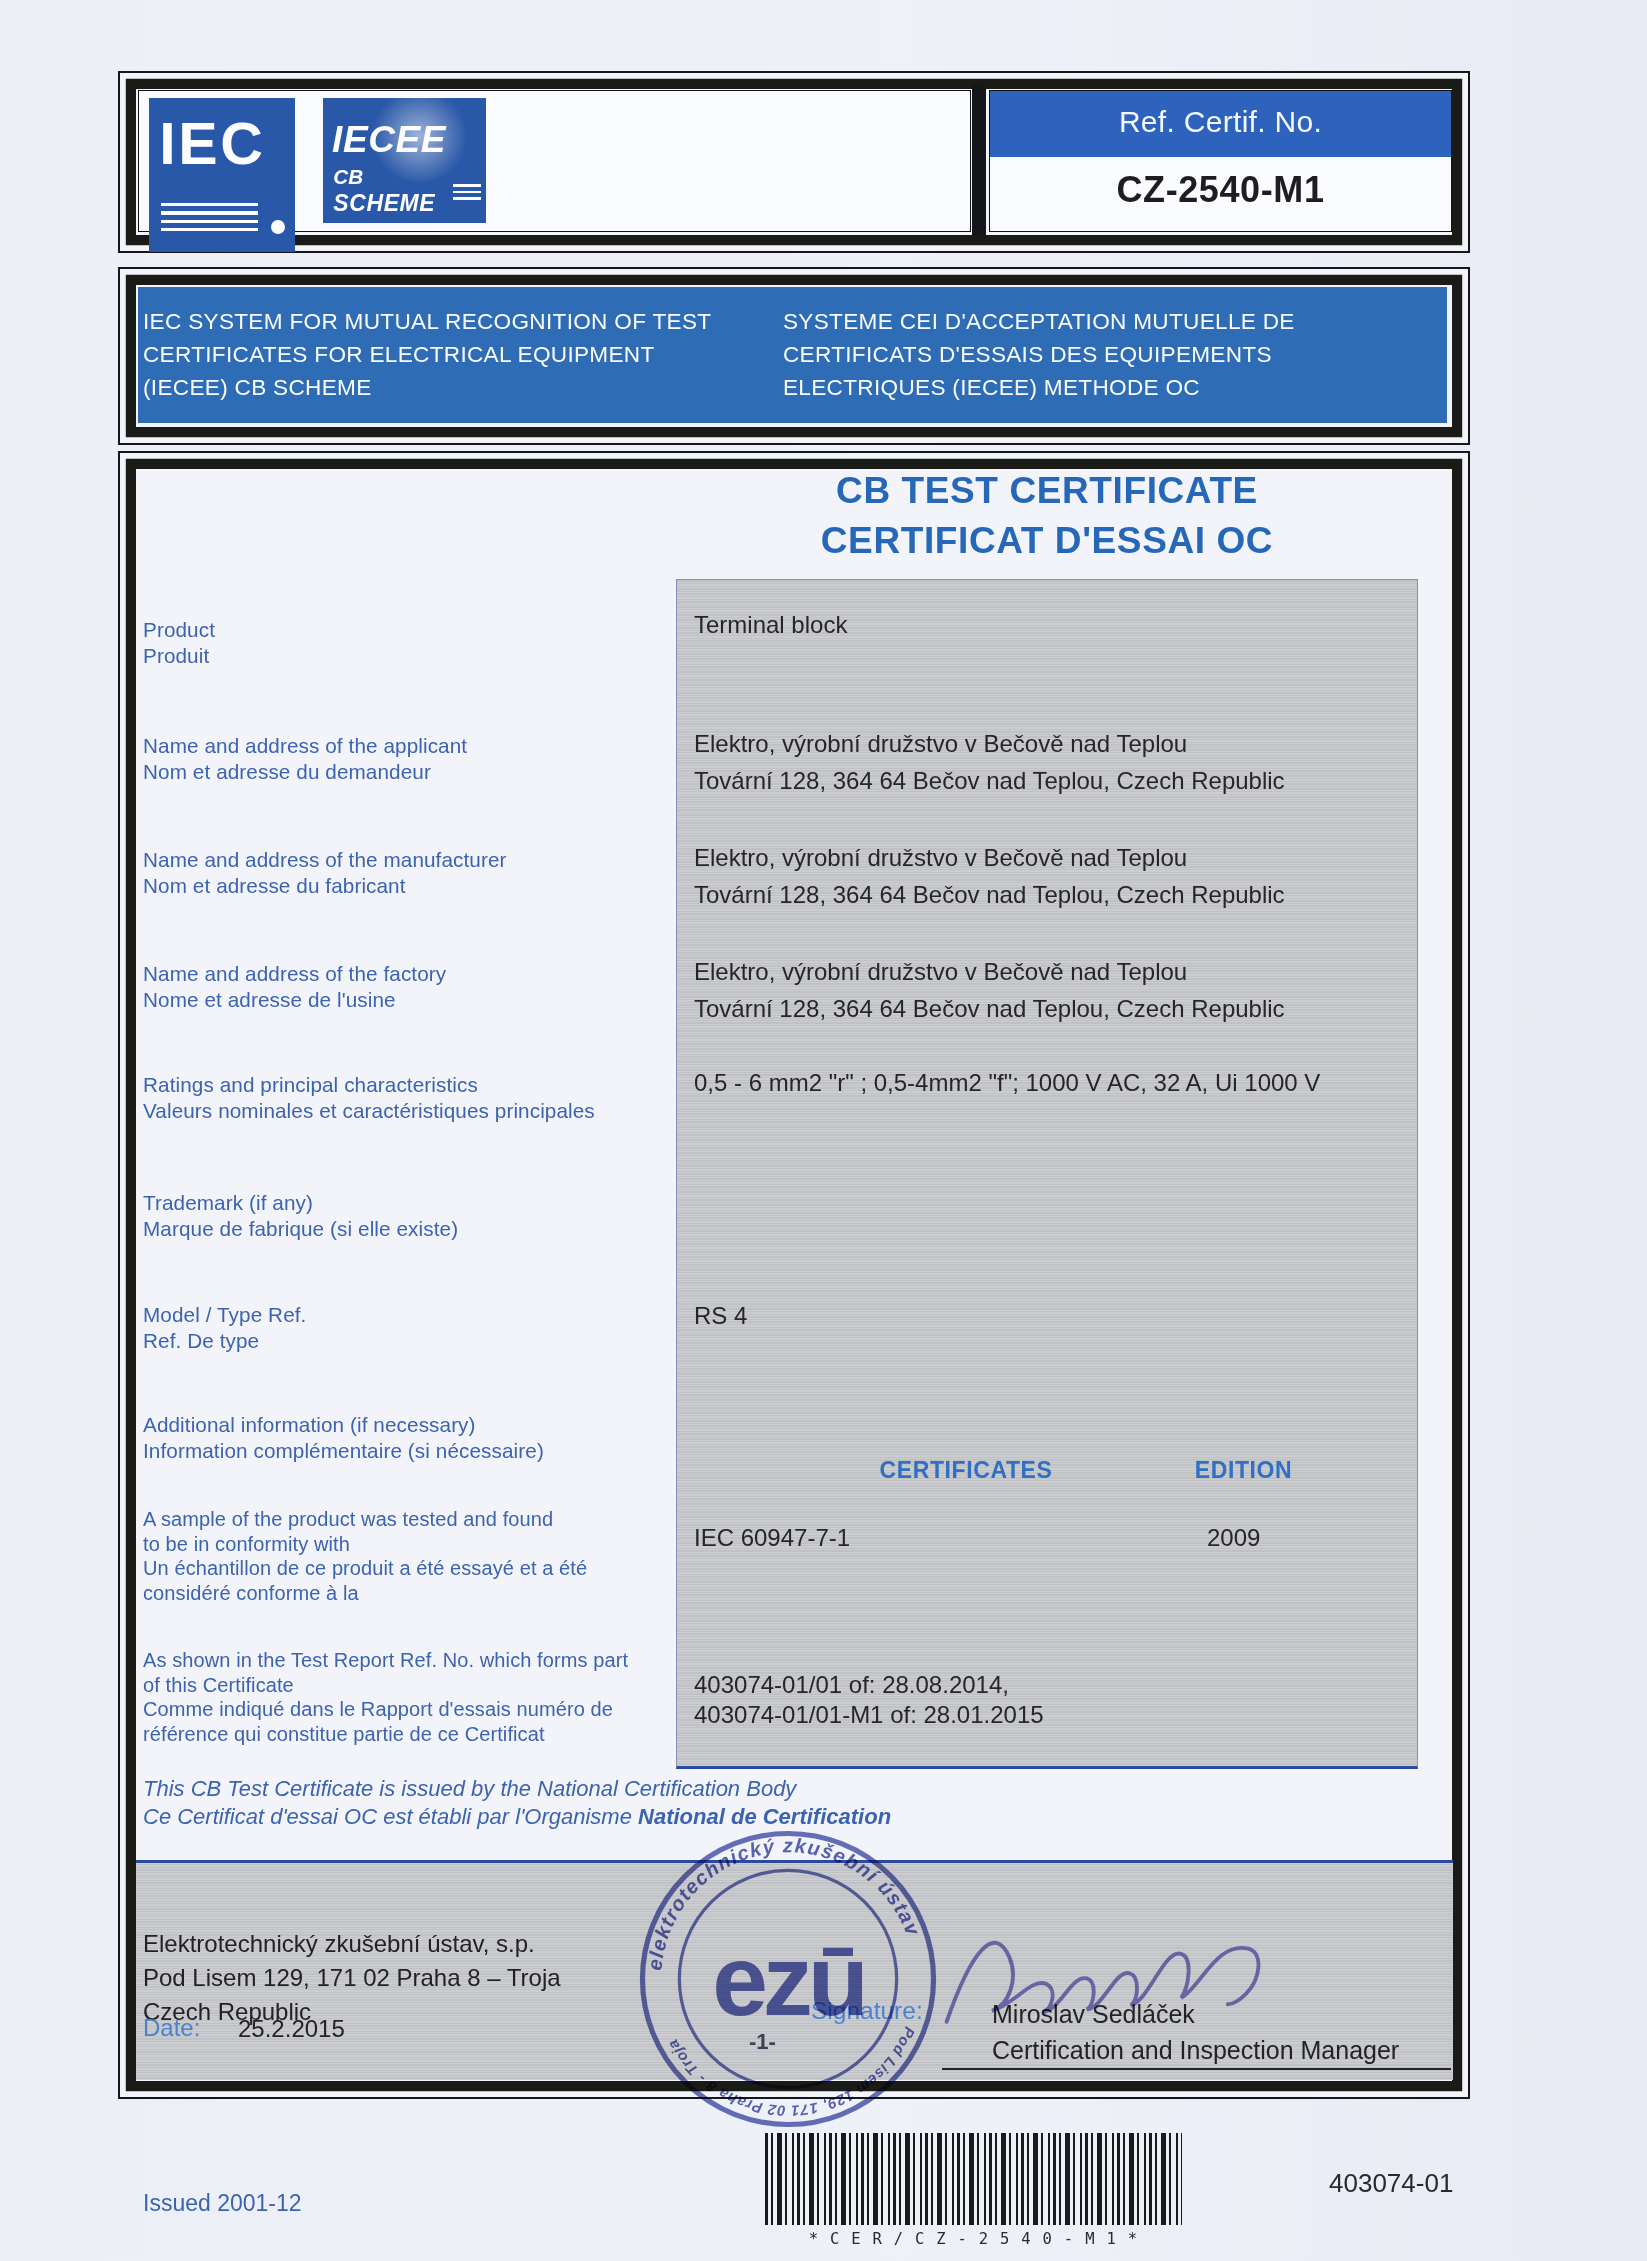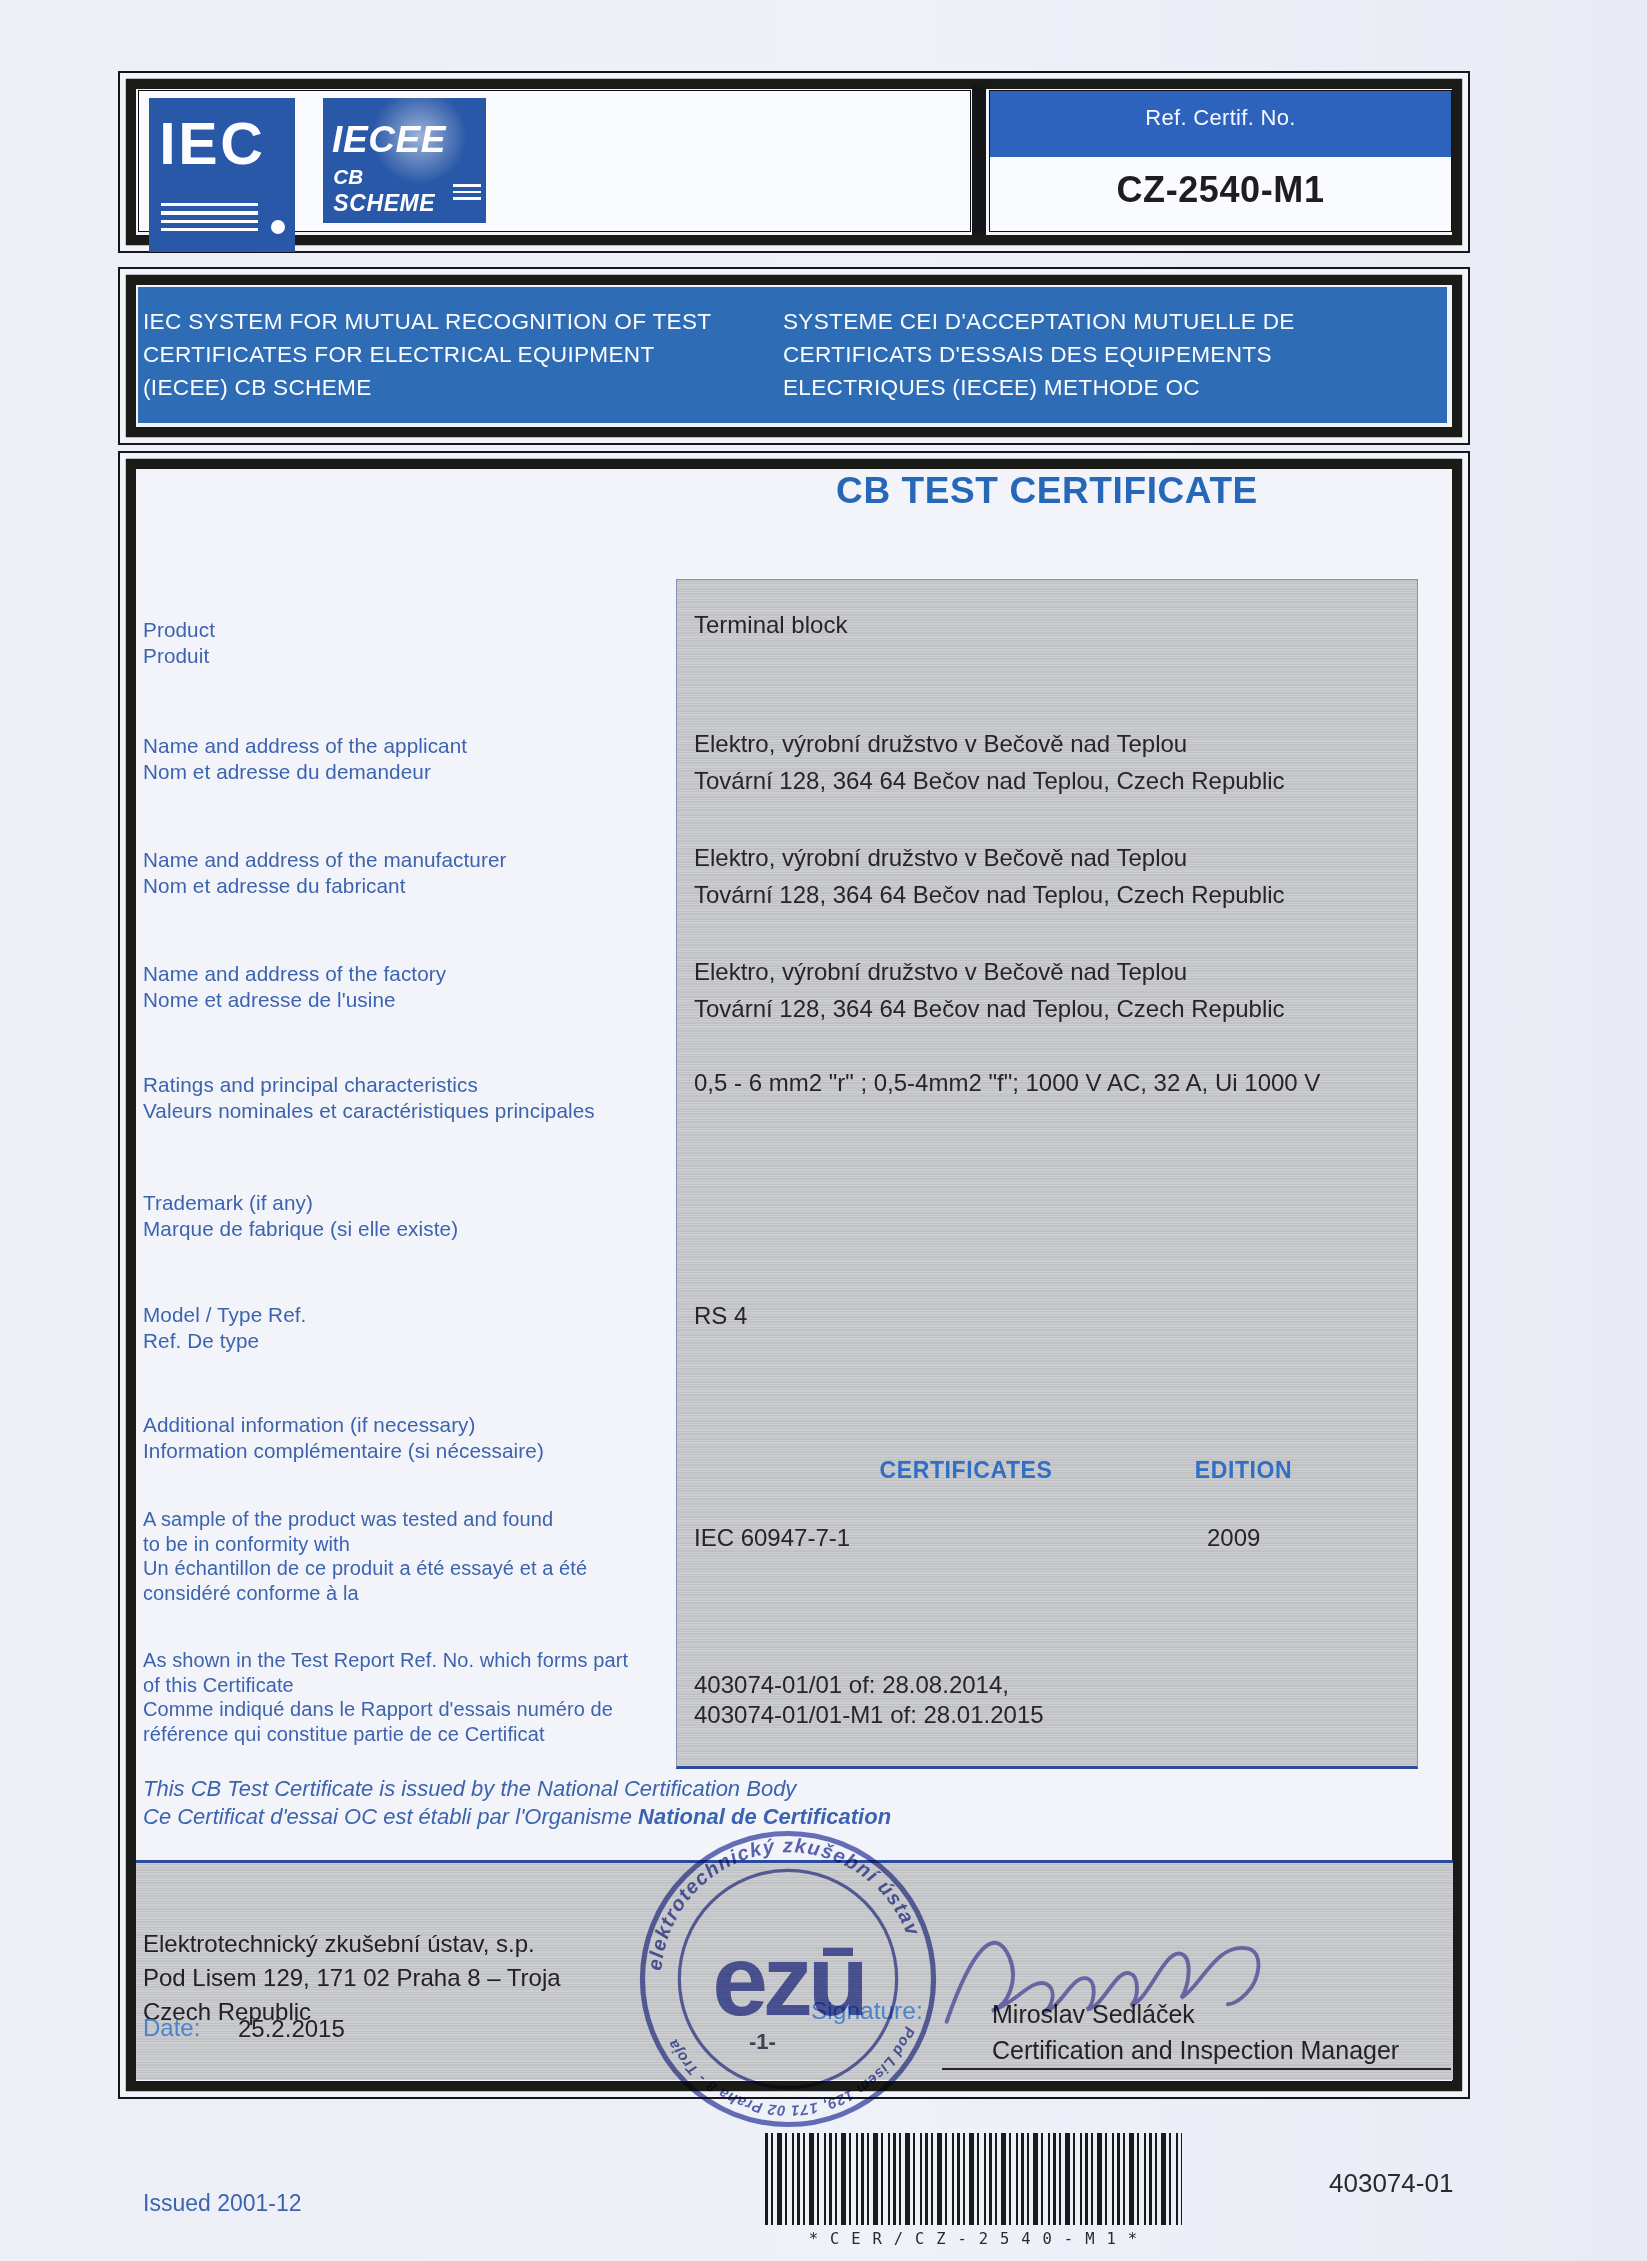--- a/index.html
+++ b/index.html
@@ -112,21 +112,21 @@
       <div class="ln"></div>
         <div class="ln"></div>
         <div class="ln"></div>
     </div>
   </div>
 
   <div class="abs" style="left:972px; top:85px; width:14px; height:150px; background:#15161a;"></div>
 
   <div class="panel" style="left:989px; top:90px; width:461px; height:140px;">
     <div class="bluefill" style="position:absolute; left:0; top:0; width:100%; height:66px;">
-      <div style="text-align:center; color:#f6f8ff; font-size:22px; margin-top:14px; letter-spacing:0.3px;">Ref. Certif. No.</div>
+      <div style="text-align:center; color:#f6f8ff; font-size:30px; margin-top:14px; letter-spacing:0.3px;">Ref. Certif. No.</div>
     </div>
     <div style="position:absolute; left:0; top:78px; width:100%; text-align:center; color:#1d1d22; font-size:36px; font-weight:bold; letter-spacing:0.6px;">CZ-2540-M1</div>
   </div>
 
   <div class="frame" style="top:267px; height:174px;"></div>
   <div class="abs bluefill" style="left:138px; top:287px; width:1309px; height:136px; background:#2e6cb5;"></div>
   <div class="banner-col" style="left:143px; top:305px; width:633px;">
     <div>IEC SYSTEM FOR MUTUAL RECOGNITION OF TEST</div>
     <div>CERTIFICATES FOR ELECTRICAL EQUIPMENT</div>
     <div>(IECEE) CB SCHEME</div>
@@ -134,20 +134,21 @@
   <div class="banner-col" style="left:783px; top:305px; width:665px;">
     <div>SYSTEME CEI D'ACCEPTATION MUTUELLE DE</div>
     <div>CERTIFICATS D'ESSAIS DES EQUIPEMENTS</div>
     <div>ELECTRIQUES (IECEE) METHODE OC</div>
   </div>
 
   <div class="frame" style="top:451px; height:1644px;"></div>
 
   <div class="title" style="top:466px;">
     <div>CB TEST CERTIFICATE</div>
+    <div>CERTIFICAT D'ESSAI OC</div>
   </div>
 
   <div class="graybox" style="left:676px; top:579px; width:740px; height:1186px;"></div>
 
   <div class="lbl" style="top:617px;">
     <div>Product</div>
     <div>Produit</div>
   </div>
   <div class="val" style="top:606px;">
     <div>Terminal block</div>

